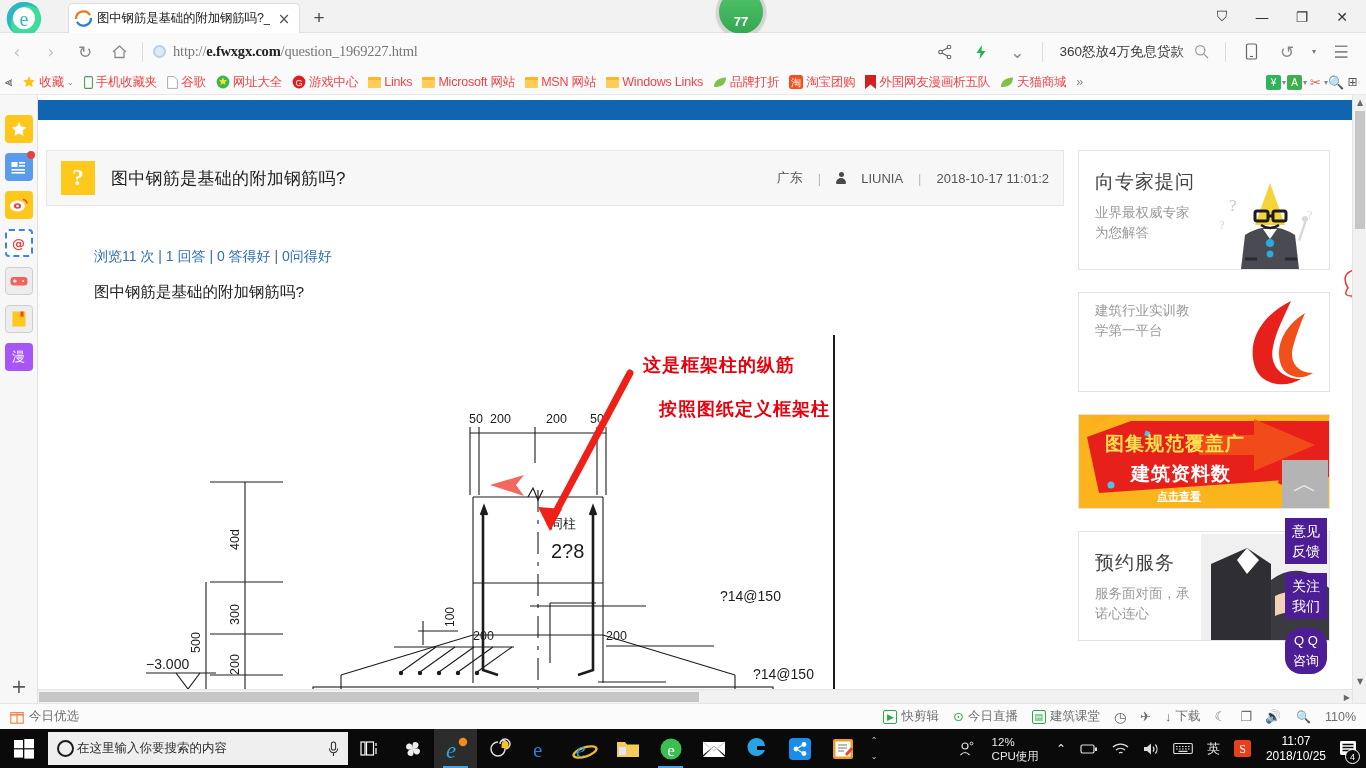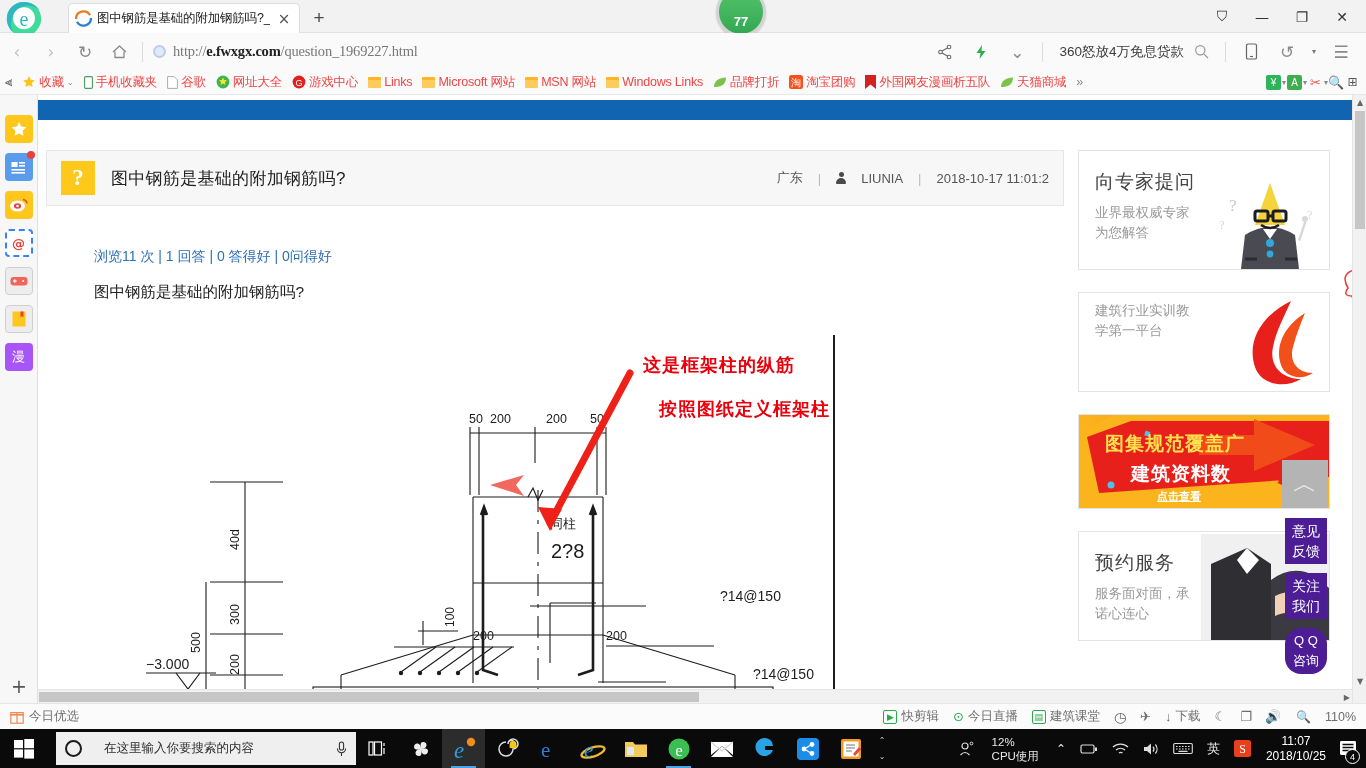--- a/index.html
+++ b/index.html
@@ -207,21 +207,21 @@
   
   .taskbar {
     position:absolute; left:0; top:729px; width:1366px; height:39px; background:#0a0a0a;
     display:flex; align-items:center;
   }
   .start {
     width:48px; height:39px; display:flex; align-items:center; justify-content:center;
   }
   .searchpill {
     width:300px; height:33px; background:#efefef; display:flex; align-items:center;
-    gap:22px; padding:0 9px; margin-left:8px;
+    gap:3px; padding:0 9px; margin-left:0px;
   }
   .circ { width:17px;height:17px;border:2px solid #1b1b1b;border-radius:50%; flex:0 0 17px; }
   .searchpill .ph { font-size:12.5px; color:#2e2e2e; flex:1 1 auto; }
   .tb-icons { display:flex; align-items:center; height:39px; }
   .tbi { width:43px; height:39px; display:flex; align-items:center; justify-content:center; position:relative; }
   .tbi.active { background:#2c2c2c; }
   .tbi.running:after { content:''; position:absolute; bottom:0; left:9px; width:25px; height:2.5px; background:#4aa3e8; }
   .tray { margin-left:auto; display:flex; align-items:center; height:39px; padding-right:4px; gap:0; }
   .tray-item { padding:0 7px; color:#e8e8e8; font-size:12px; display:flex; align-items:center; justify-content:center; height:39px; }
   .cpu { color:#e8e8e8; font-size:11.5px; text-align:left; line-height:14px; padding:0 10px; }

